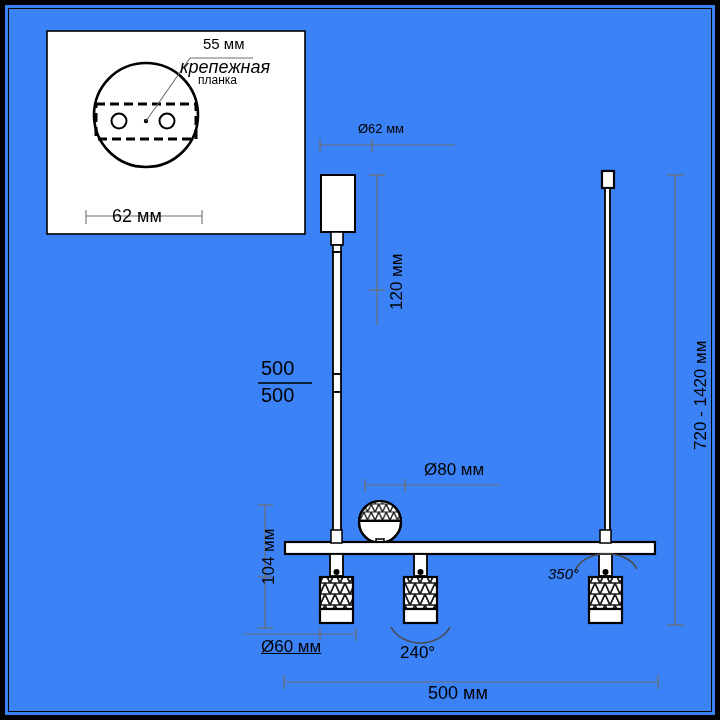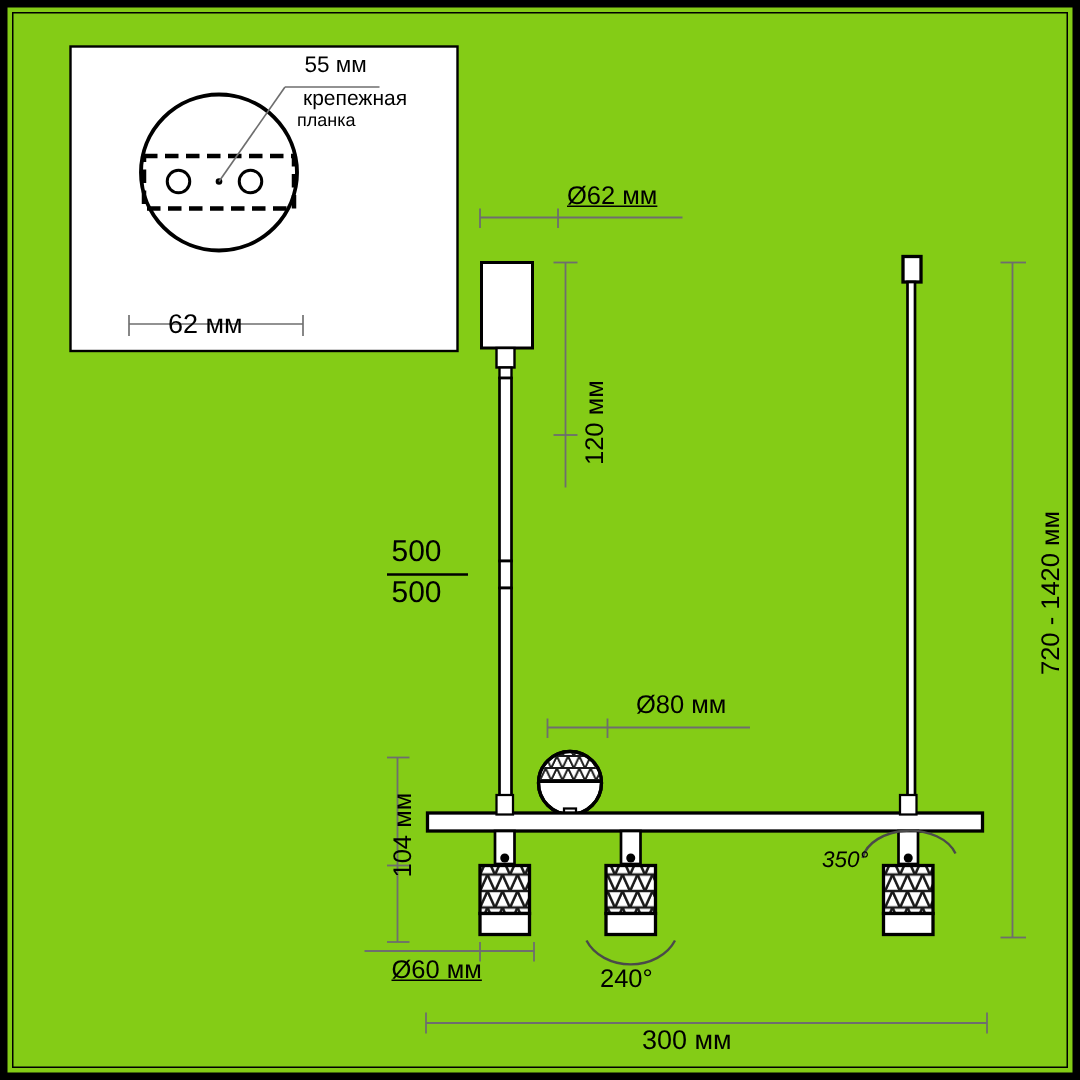--- a/index.html
+++ b/index.html
@@ -4,21 +4,21 @@
 <title>Technical Drawing</title>
 <style>
   html,body{margin:0;padding:0;background:#ffffff;}
   body{
     font-family:"Liberation Sans", sans-serif;
     width:720px;height:720px;overflow:hidden;
   }
   #stage{
     position:relative;
     width:720px;height:720px;
-    background:#84cc16;
+    background:#3b82f6;
     box-sizing:border-box;
   }
   
   .frame-outer{
     position:absolute;left:0;top:0;width:720px;height:720px;
     border:5px solid #000000;
     box-sizing:border-box;
   }
   .frame-inner{
     position:absolute;left:8px;top:8px;width:704px;height:704px;
@@ -193,40 +193,40 @@
 
     <g>
       <line x1="284" y1="682" x2="658" y2="682" stroke="#6e6e6e" stroke-width="1.2"></line>
       <line x1="284" y1="675" x2="284" y2="689" stroke="#6e6e6e" stroke-width="1.2"></line>
       <line x1="658" y1="675" x2="658" y2="689" stroke="#6e6e6e" stroke-width="1.2"></line>
     </g>
   </svg>
 
   <div class="lbl" style="left:203px;top:36px;font-size:15px;">55 мм</div>
 
-  <div class="lbl" style="left:202px;top:58px;font-size:14px;">крепежная</div>
+  <div class="lbl" style="left:180px;top:58px;font-size:18px;font-style:italic;">крепежная</div>
 
   <div class="lbl" style="left:198px;top:74px;font-size:12px;">планка</div>
 
   <div class="lbl" style="left:112px;top:195px;font-size:18px;margin-top:12px;">62 мм</div>
 
-  <div class="lbl" style="left:378px;top:122px;font-size:17px;text-decoration:underline;">Ø62 мм</div>
+  <div class="lbl" style="left:358px;top:122px;font-size:13px;">Ø62 мм</div>
 
   <div class="lbl lbl-vert" style="left:388px;top:310px;font-size:17px;">120 мм</div>
 
   <div class="lbl" style="left:261px;top:358px;font-size:20px;">500</div>
   <div class="lbl" style="left:261px;top:385px;font-size:20px;">500</div>
 
   <div class="lbl" style="left:424px;top:461px;font-size:17px;">Ø80 мм</div>
 
   <div class="lbl lbl-vert" style="left:260px;top:585px;font-size:17px;">104 мм</div>
 
   <div class="lbl" style="left:261px;top:638px;font-size:17px;text-decoration:underline;">Ø60 мм</div>
 
   <div class="lbl" style="left:400px;top:644px;font-size:17px;">240°</div>
 
   <div class="lbl" style="left:548px;top:566px;font-size:15px;font-style:italic;">350°</div>
 
-  <div class="lbl" style="left:428px;top:684px;font-size:18px;">300 мм</div>
+  <div class="lbl" style="left:428px;top:684px;font-size:18px;">500 мм</div>
 
   <div class="lbl lbl-vert" style="left:692px;top:450px;font-size:17px;">720 - 1420 мм</div>
 
 </div>
 
 </body></html>

